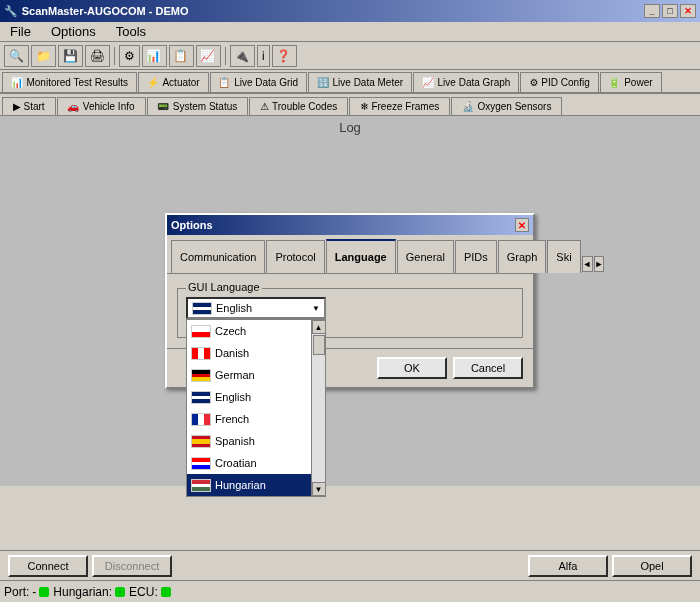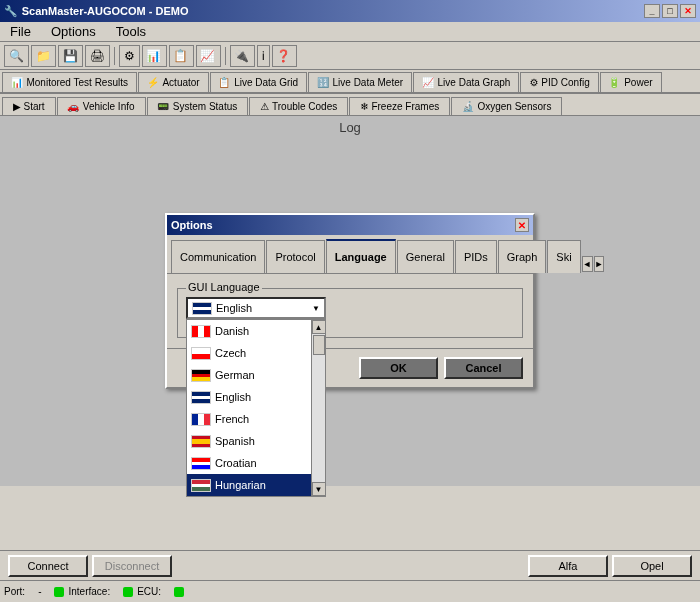--- a/index.html
+++ b/index.html
@@ -365,53 +365,52 @@
     
     .dialog-footer {
       padding: 8px 10px;
       display: flex;
       justify-content: flex-end;
       gap: 6px;
       background: #d4d0c8;
       border-top: 1px solid #808080;
     }
     .dialog-btn {
-      width: 79px;
-      height: 22px;
-      background: #737373;
+      width: 70px;
+      height: 22px;
+      background: #e5e5e5;
       border: 2px outset #ffffff;
       border-right-color: #808080;
       border-bottom-color: #808080;
       font-size: 11px;
       cursor: pointer;
       display: flex;
       align-items: center;
       justify-content: center;
-      font-weight: bold;
     }
 
     
     .status-bar {
       position: absolute;
       bottom: 0;
       left: 0;
       right: 0;
       height: 22px;
       background: #d4d0c8;
       border-top: 1px solid #808080;
       display: flex;
       align-items: center;
       padding: 0 4px;
       gap: 4px;
     }
     .status-item {
       display: flex;
       align-items: center;
-      gap: 13px;
-      font-size: 10px;
+      gap: 3px;
+      font-size: 12px;
     }
     .status-led {
       width: 10px;
       height: 10px;
       border-radius: 2px;
     }
     .led-green { background: #00cc00; }
 
     
     .bottom-bar {
@@ -618,28 +617,28 @@
                 <span class="flag flag-uk"></span>
                 <span>English</span>
               </div>
               <span class="dropdown-arrow">▼</span>
             </div>
 
             <div class="dropdown-list">
               <div class="list-with-scroll">
                 <div class="list-items">
                   <div class="dropdown-item">
+                    <span class="flag flag-cz"></span>
+                    <span>Czech</span>
+                  </div>
+                  <div class="dropdown-item">
                     <span class="flag flag-dk" style="background:red; position:relative;">
                       <span style="position:absolute;left:6px;top:0;right:6px;bottom:0;background:white;display:block;"></span>
                     </span>
                     <span>Danish</span>
-                  </div>
-                  <div class="dropdown-item">
-                    <span class="flag flag-cz"></span>
-                    <span>Czech</span>
                   </div>
                   <div class="dropdown-item">
                     <span class="flag flag-de"></span>
                     <span>German</span>
                   </div>
                   <div class="dropdown-item">
                     <span class="flag flag-uk"></span>
                     <span>English</span>
                   </div>
                   <div class="dropdown-item">
@@ -693,20 +692,20 @@
   </div>
 </div>
 
 <div class="status-bar">
   <span class="status-item">
     <span>Port:</span>
     <span>-</span>
     <span class="status-led led-green"></span>
   </span>
   <span class="status-item">
-    <span>Interface:</span>
+    <span>Hungarian:</span>
     <span class="status-led led-green"></span>
   </span>
   <span class="status-item">
     <span>ECU:</span>
     <span class="status-led led-green"></span>
   </span>
 </div>
 
 </body></html>

